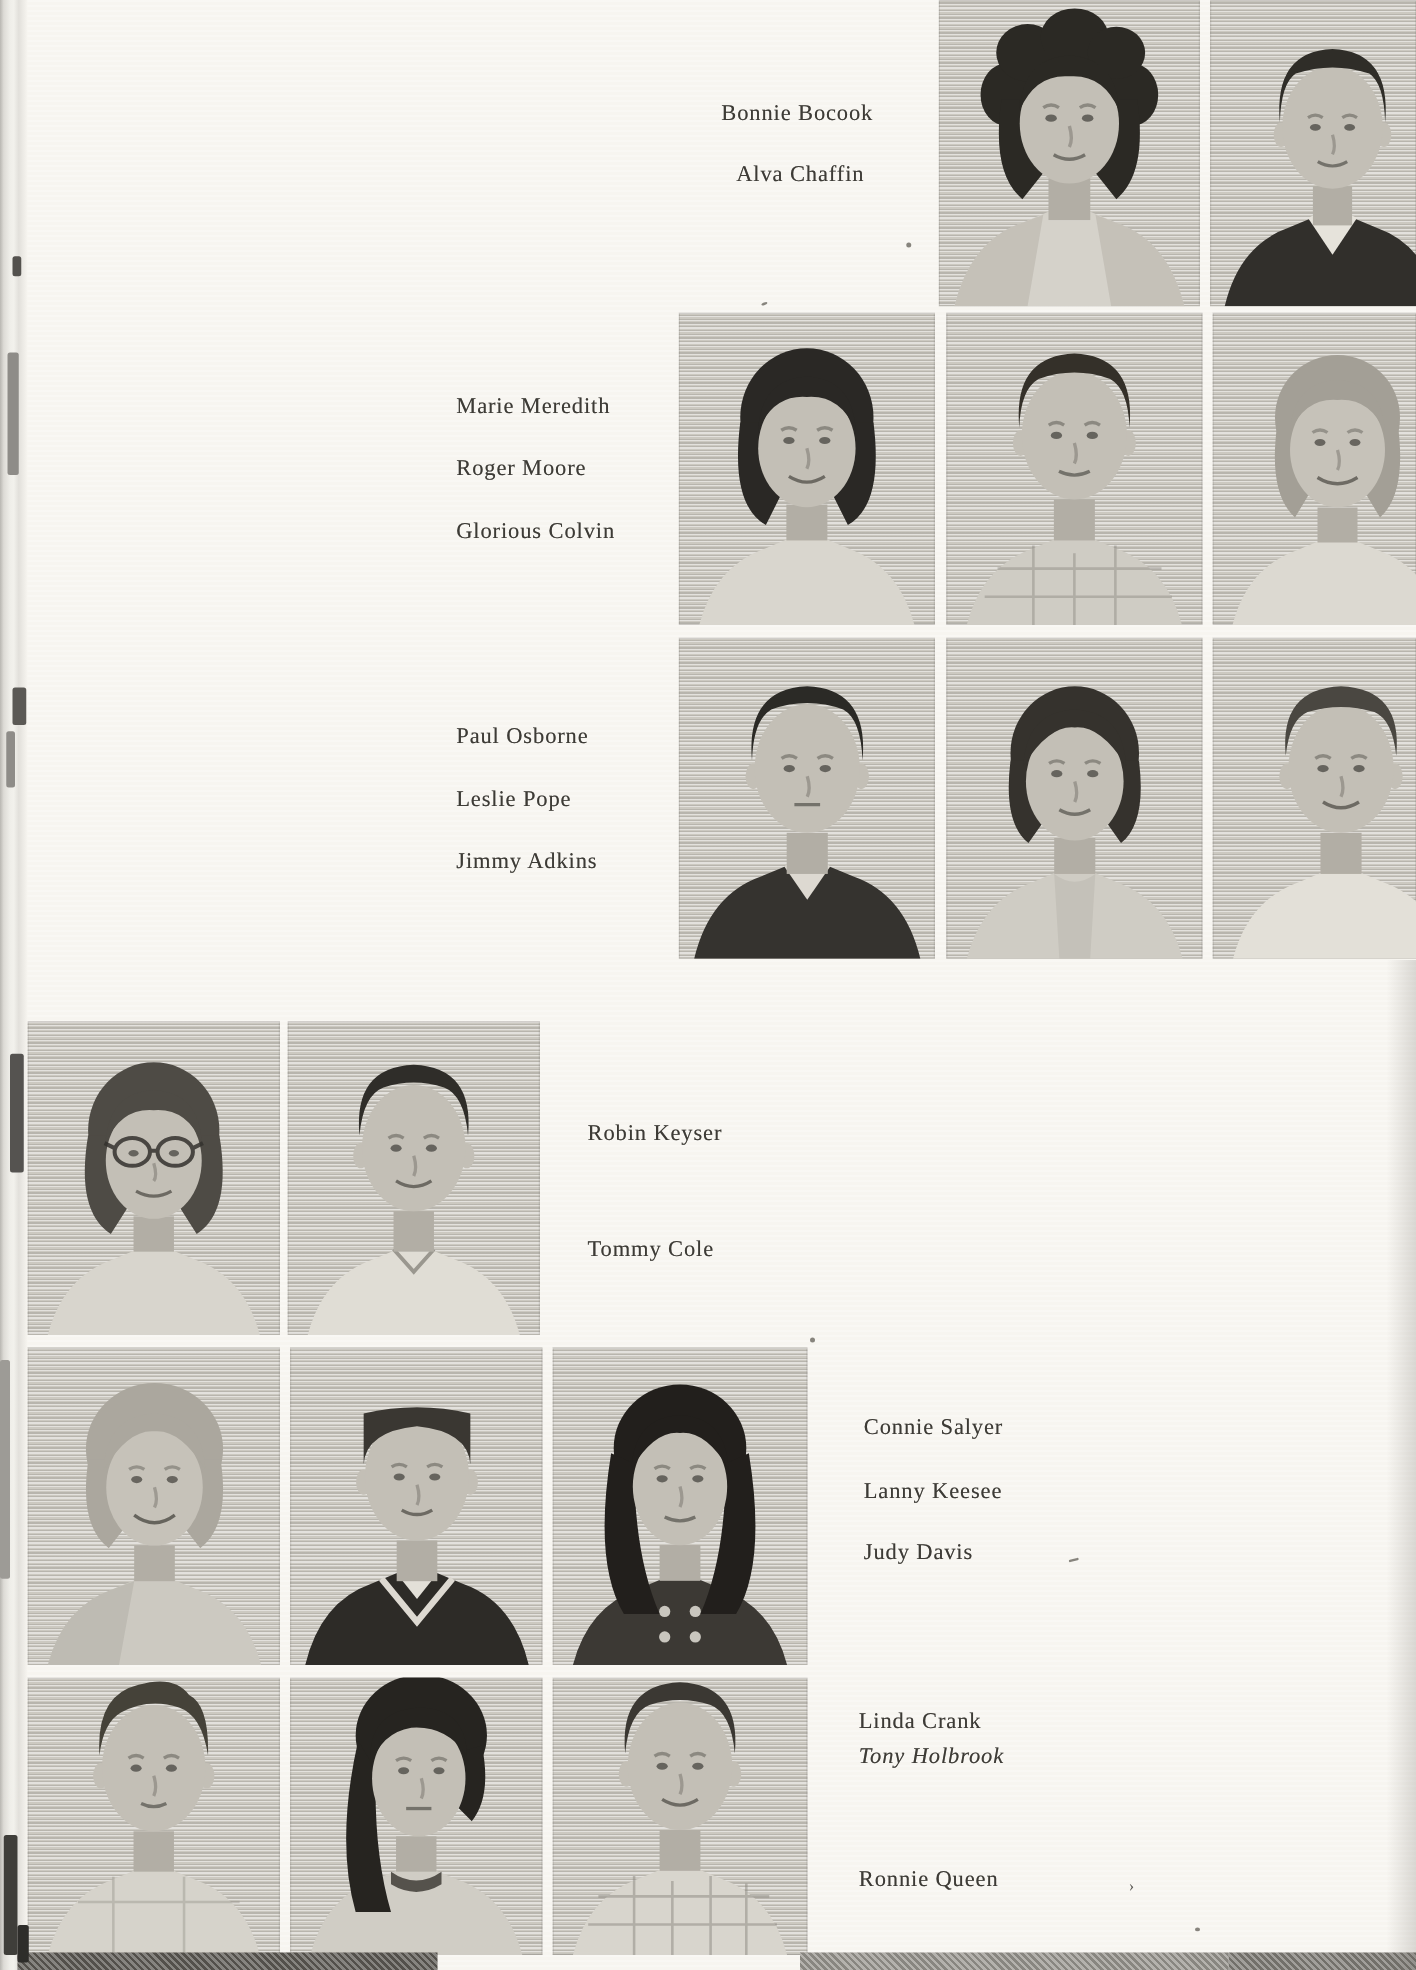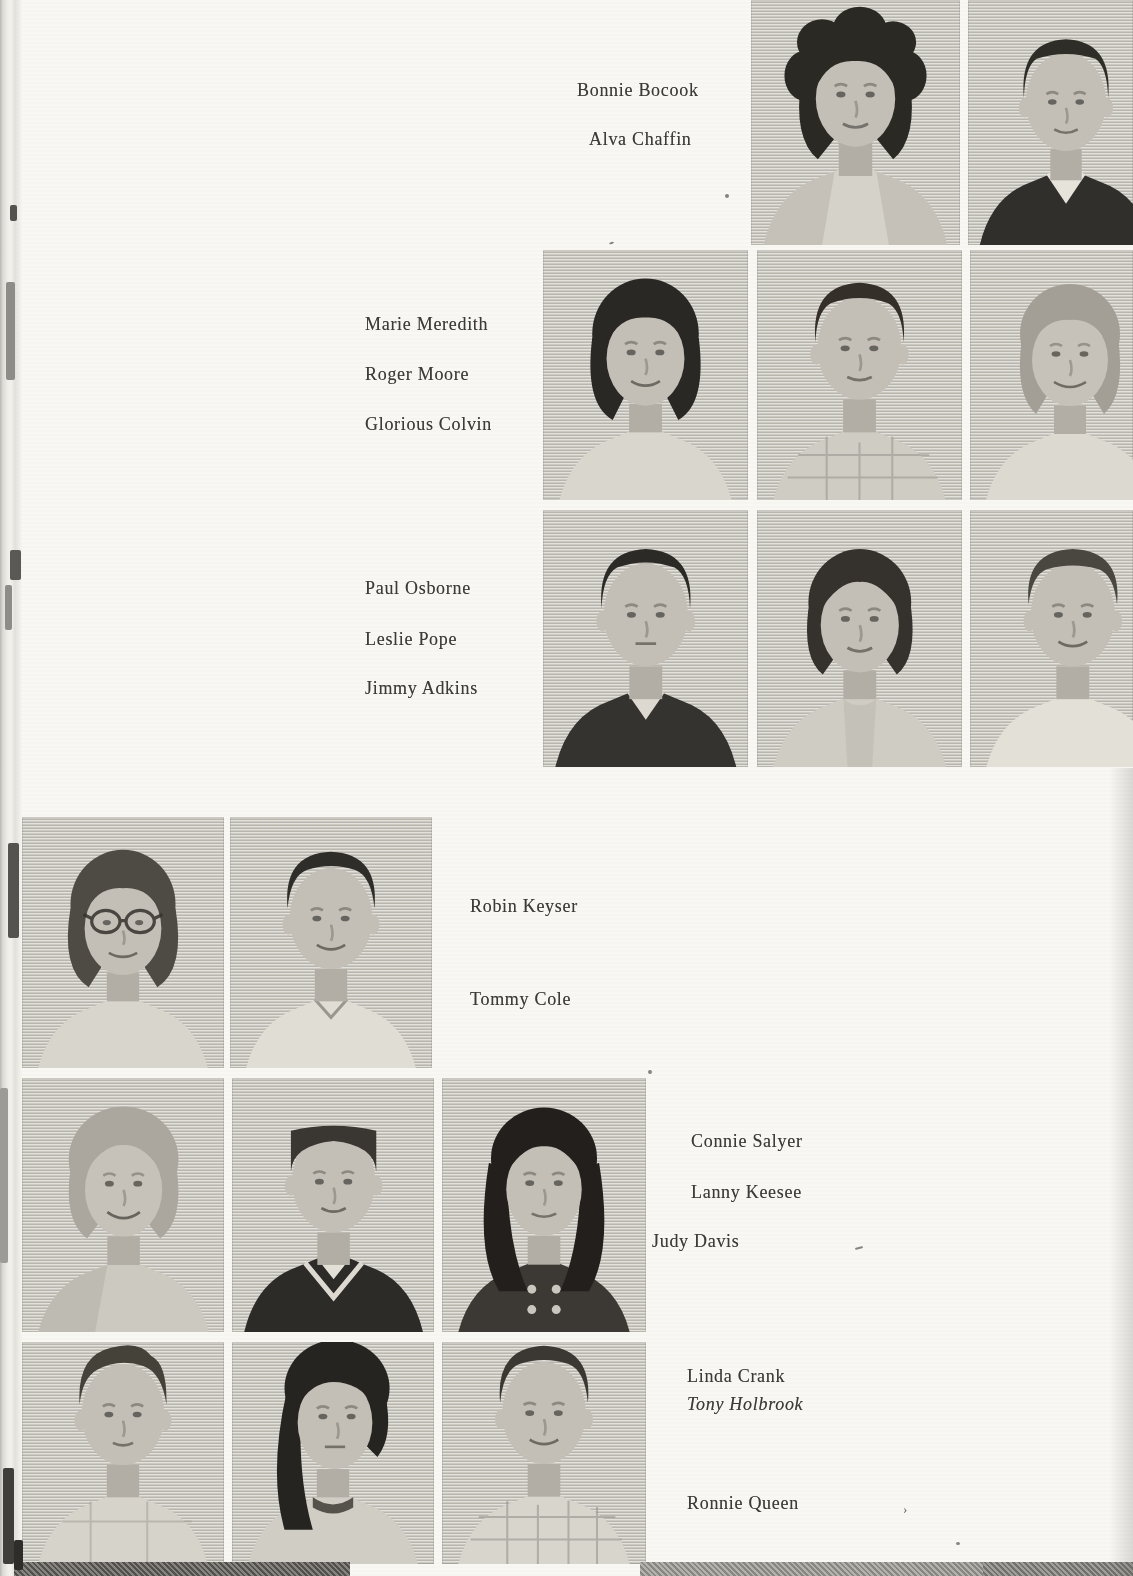--- a/index.html
+++ b/index.html
@@ -417,21 +417,21 @@
 
   <div class="name" style="left:365px;top:578px;">Paul Osborne</div>
   <div class="name" style="left:365px;top:629px;">Leslie Pope</div>
   <div class="name" style="left:365px;top:678px;">Jimmy Adkins</div>
 
   <div class="name" style="left:470px;top:896px;">Robin Keyser</div>
   <div class="name" style="left:470px;top:945px;margin-top:44px;">Tommy Cole</div>
 
   <div class="name" style="left:691px;top:1131px;">Connie Salyer</div>
   <div class="name" style="left:691px;top:1182px;">Lanny Keesee</div>
-  <div class="name" style="left:652px;top:1231px;">Judy Davis</div>
+  <div class="name" style="left:691px;top:1231px;">Judy Davis</div>
 
   <div class="name" style="left:687px;top:1394px;font-style:italic;">Tony Holbrook</div>
   <div class="name" style="left:687px;top:1366px;">Linda Crank</div>
   <div class="name" style="left:687px;top:1493px;">Ronnie Queen</div>
 
   <div class="speck" style="left:725px;top:194px;width:4px;height:4px;"></div>
   <div class="speck" style="left:609px;top:242px;width:5px;height:2px;transform:rotate(-20deg);"></div>
   <div class="speck" style="left:648px;top:1070px;width:4px;height:4px;"></div>
   <div class="speck" style="left:855px;top:1247px;width:8px;height:2px;transform:rotate(-14deg);border-radius:2px;"></div>
   <div class="speck glyph" style="left:903px;top:1502px;">›</div>

